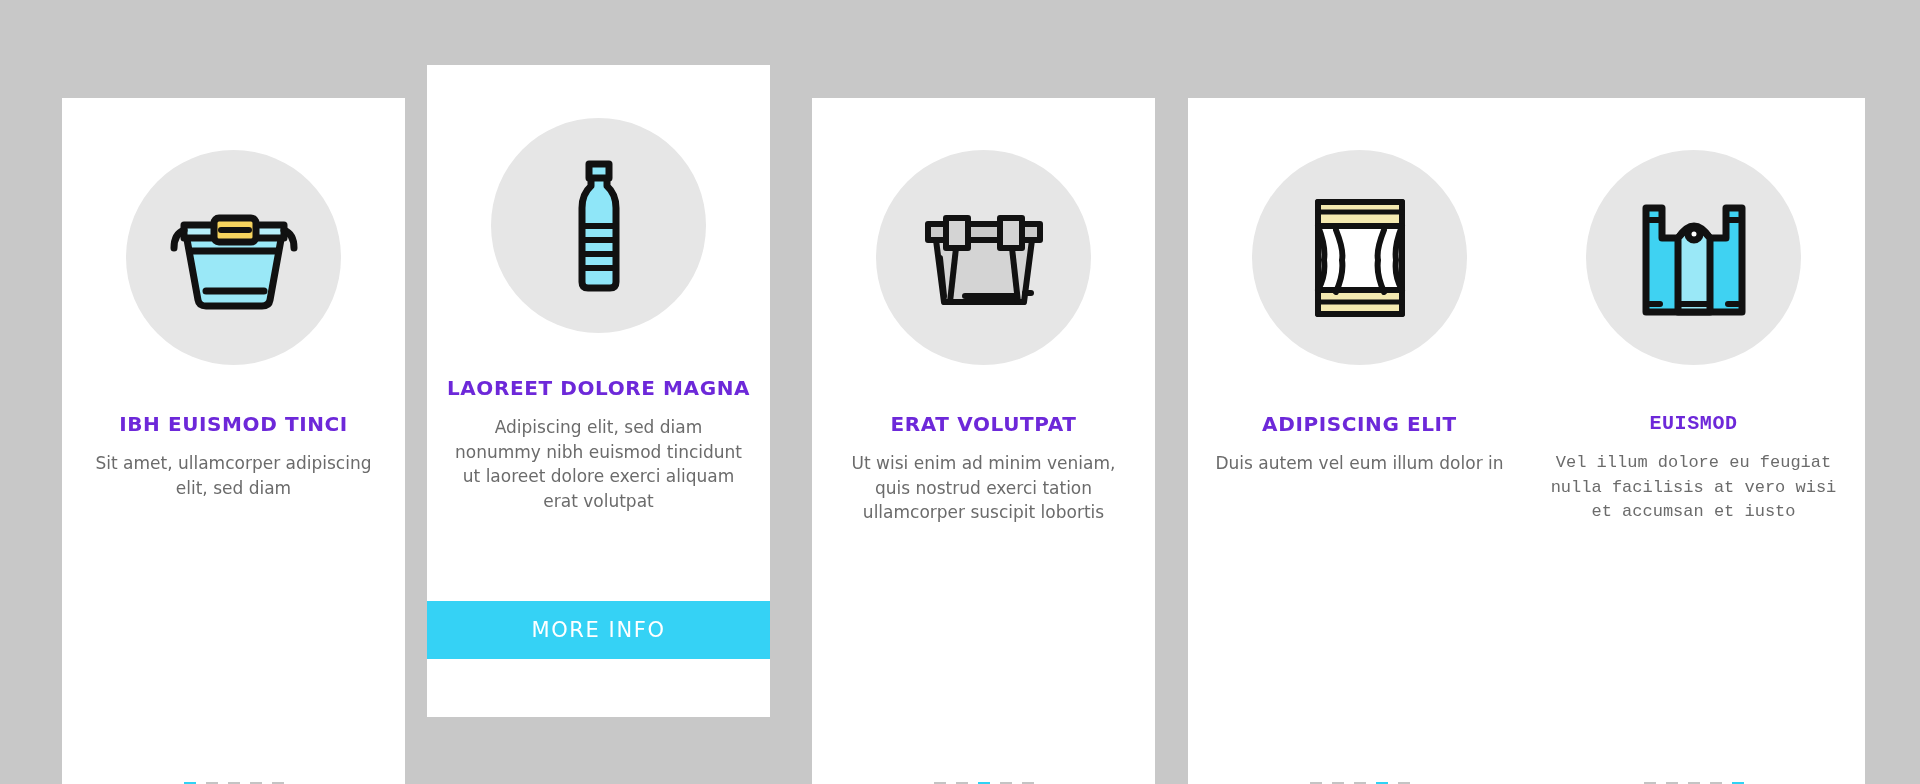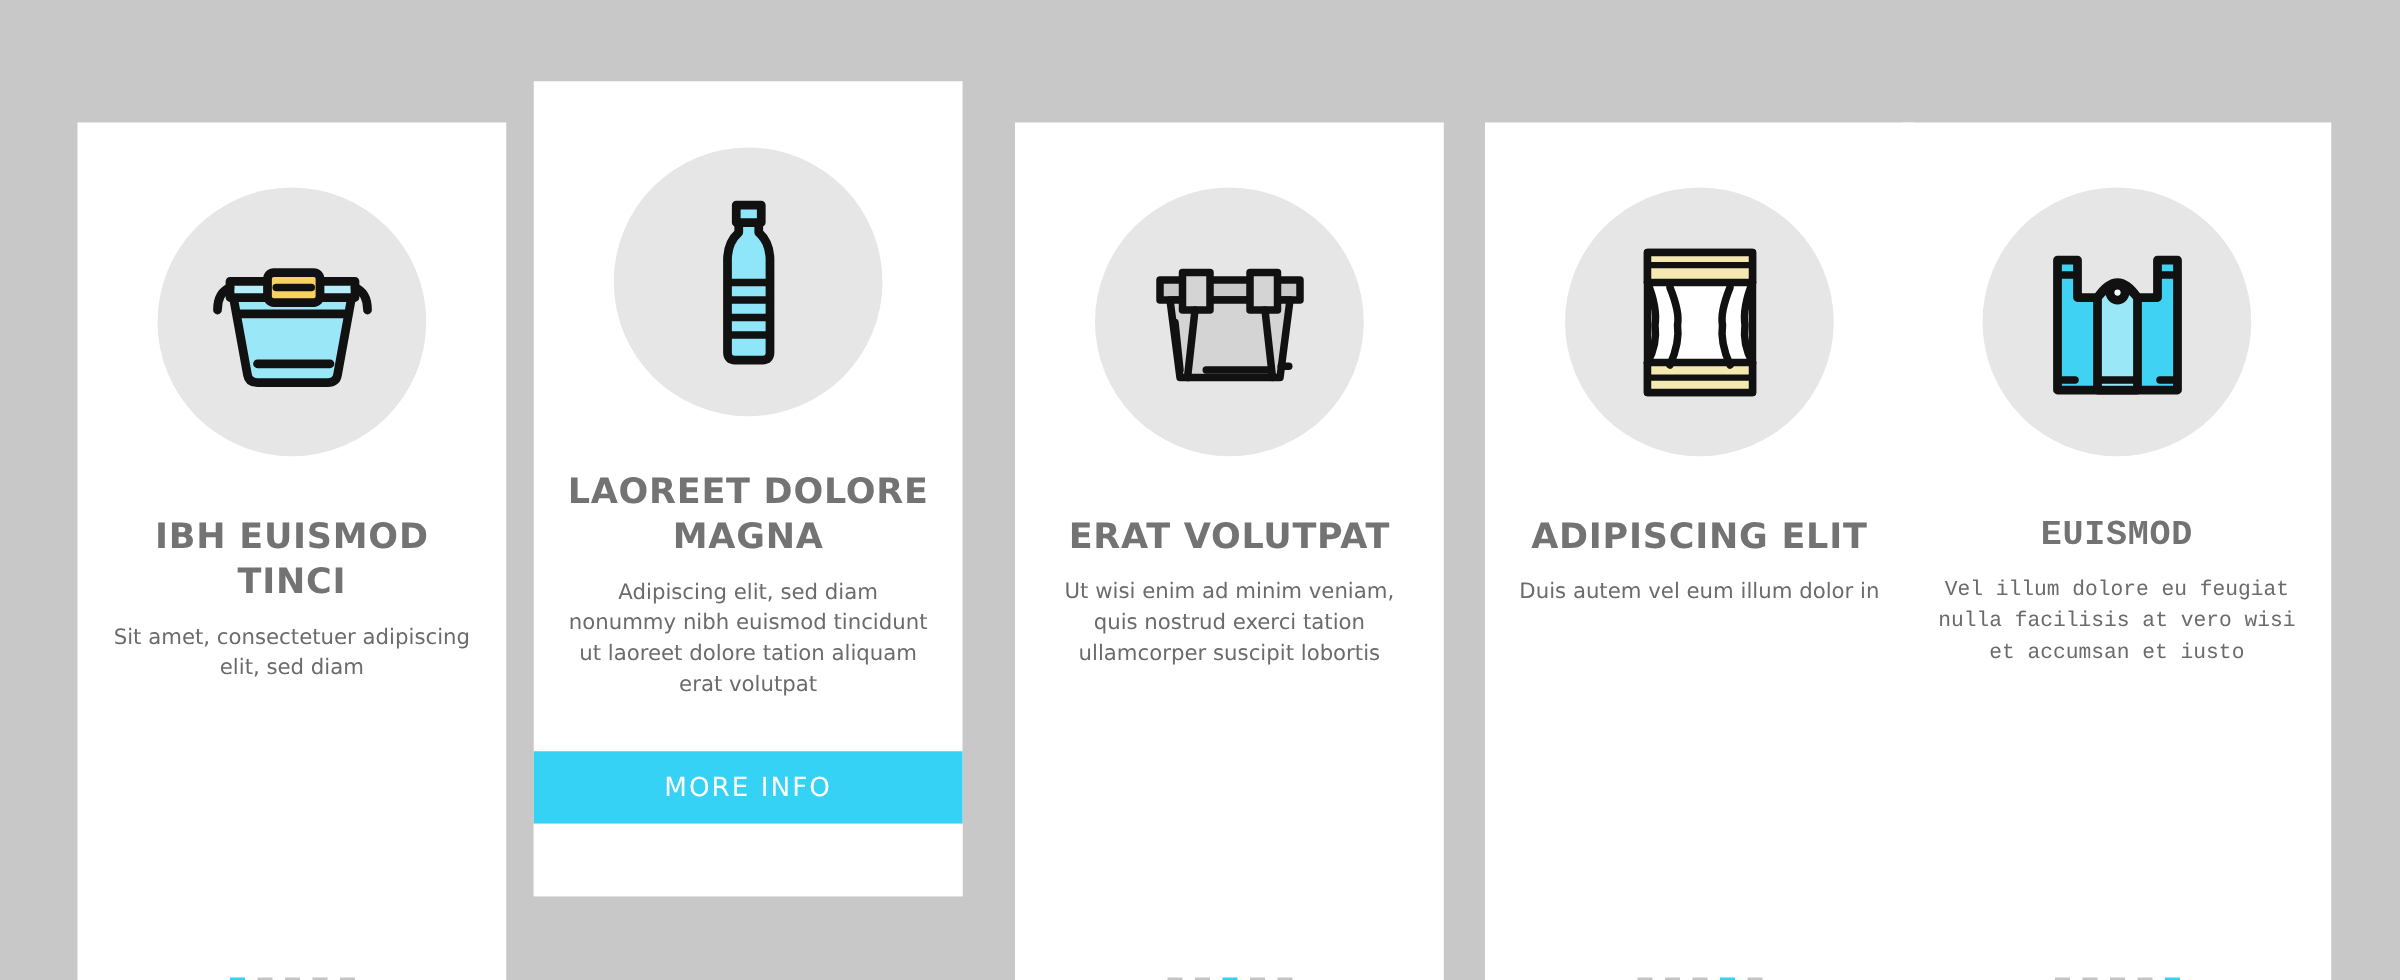--- a/index.html
+++ b/index.html
@@ -53,23 +53,23 @@
     align-items: center;
     justify-content: center;
     flex: none;
   }
   .card.standard .icon-wrap { margin-top: 52px; }
   .card.featured .icon-wrap { margin-top: 53px; }
 
   .icon-wrap svg { display: block; }
 
   .card-title {
-    color: #737373;
+    color: #6d28d9;
     font-weight: bold;
-    font-size: 28px;
+    font-size: 20px;
     letter-spacing: 0.6px;
     text-align: center;
     line-height: 1.3;
     text-transform: uppercase;
     padding: 0 18px;
     box-sizing: border-box;
     width: 100%;
   }
   .card.standard .card-title { margin-top: 46px; }
   .card.featured .card-title { margin-top: 42px; }
@@ -140,21 +140,21 @@
           <path d="M30 52 Q20 56 20 70"></path>
           <path d="M130 52 Q140 56 140 70"></path>
           <path d="M38 73 L122 73"></path>
           <rect x="60" y="40" width="42" height="24" rx="5" fill="#f6d35e"></rect>
           <path d="M67 52 L95 52" stroke-width="6"></path>
           <path d="M52 113 L110 113" stroke-width="7"></path>
         </g>
       </svg>
     </div>
     <div class="card-title">IBH EUISMOD TINCI</div>
-    <div class="card-body">Sit amet, consectetuer adipiscing elit, sed diam</div>
+    <div class="card-body">Sit amet, ullamcorper adipiscing elit, sed diam</div>
     <div class="spacer"></div>
     <div class="dots">
       <span class="dot active"></span>
       <span class="dot"></span>
       <span class="dot"></span>
       <span class="dot"></span>
       <span class="dot"></span>
     </div>
   </div>
 
@@ -165,21 +165,21 @@
           <path d="M63 136 L63 62 Q63 48 72 40 L72 28 L88 28 L88 40 Q97 48 97 62 L97 136 Q97 142 91 142 L69 142 Q63 142 63 136 Z" fill="#8fe6f8"></path>
           <rect x="70" y="18" width="20" height="14" fill="#8fe6f8"></rect>
           <path d="M63 80 L97 80" stroke-width="6"></path>
           <path d="M63 94 L97 94" stroke-width="6"></path>
           <path d="M63 108 L97 108" stroke-width="6"></path>
           <path d="M63 122 L97 122" stroke-width="6"></path>
         </g>
       </svg>
     </div>
     <div class="card-title">LAOREET DOLORE MAGNA</div>
-    <div class="card-body">Adipiscing elit, sed diam nonummy nibh euismod tincidunt ut laoreet dolore tation aliquam erat volutpat</div>
+    <div class="card-body">Adipiscing elit, sed diam nonummy nibh euismod tincidunt ut laoreet dolore exerci aliquam erat volutpat</div>
     <div class="spacer"></div>
     <button class="more-info-btn">MORE INFO</button>
     <div class="featured-footer"></div>
   </div>
 
   <div class="card standard" style="left:812px;">
     <div class="icon-wrap">
       <svg width="160" height="160" viewBox="0 0 160 160" aria-hidden="true">
         <g fill="none" stroke="#111111" stroke-width="6" stroke-linejoin="round" stroke-linecap="round">
           <path d="M24 46 L136 46 L136 62 L24 62 Z" fill="#c9c9c9"></path>

